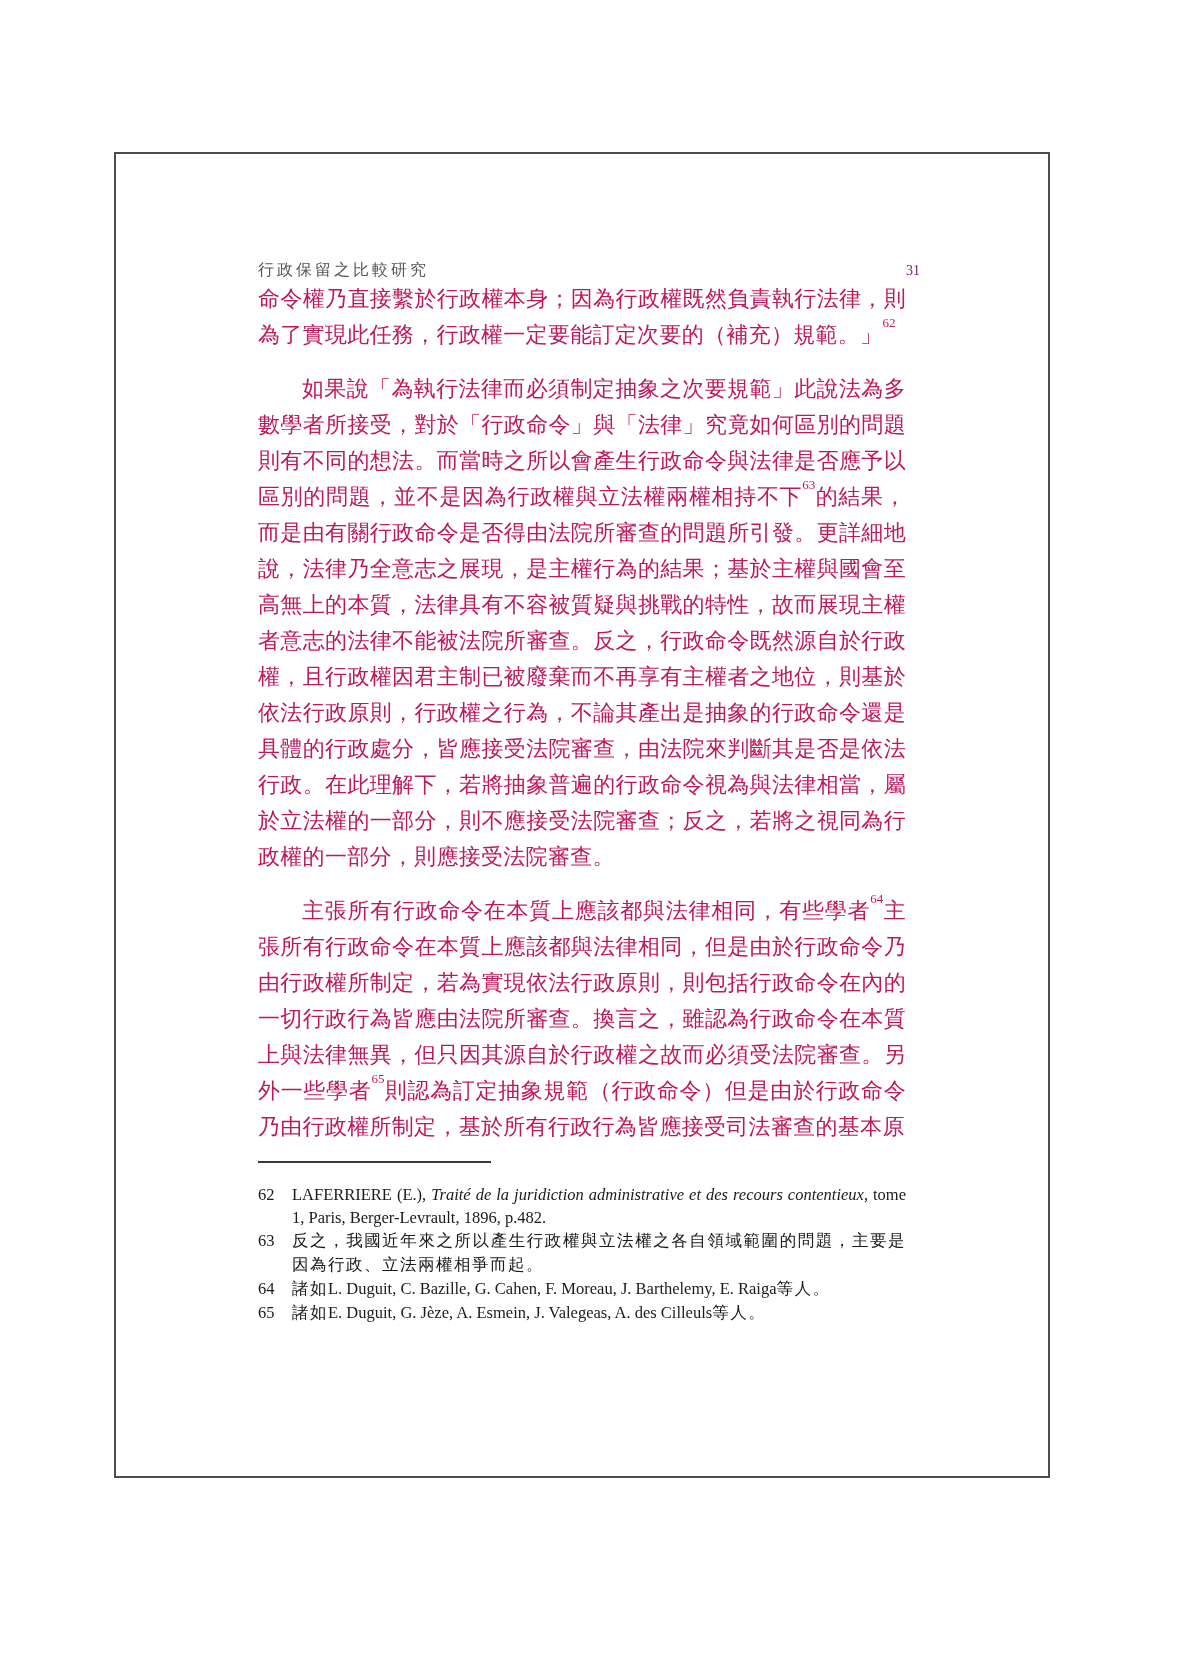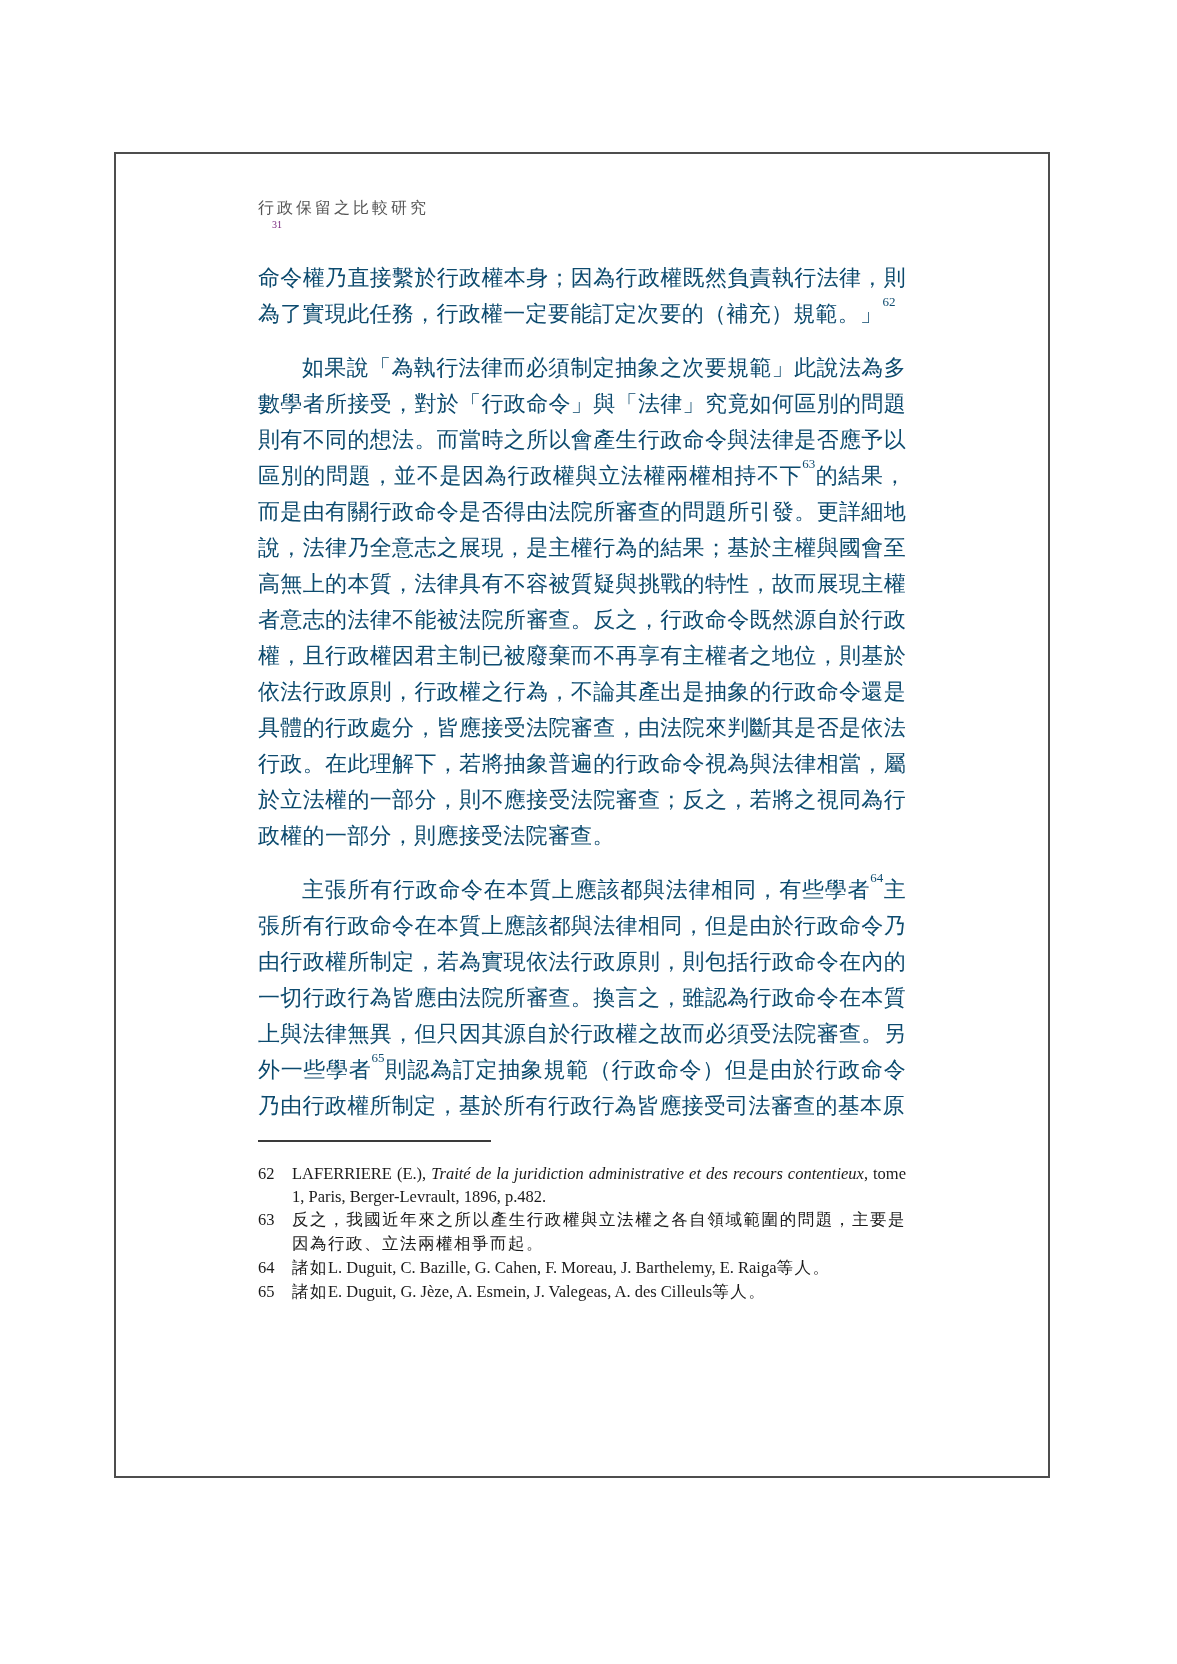--- a/index.html
+++ b/index.html
@@ -27,42 +27,40 @@
     background: #ffffff;
     box-sizing: border-box;
   }
   .content {
     position: absolute;
     left: 142px;
     top: 0;
     width: 648px;
   }
   .header {
-    margin-top: 44px;
+    margin-top: 106px;
     display: flex;
     justify-content: space-between;
-    align-items: flex-start;
-    flex-direction: column;
+    align-items: center;
   }
   .running-title {
     font-size: 16px;
     letter-spacing: 3px;
     color: #555555;
     font-weight: 400;
   }
   .page-number {
     font-family: "Liberation Serif", serif;
-    font-size: 10px;
+    font-size: 14px;
     color: #701a75;
     position: relative;
     right: -14px;
   }
   .body-text {
-    margin-top: 30px;
-    color: #0c4a6e;
+    color: #be185d;
   }
   .body-text p {
     margin: 0;
     font-size: 22px;
     line-height: 36px;
     letter-spacing: 0.3px;
     text-align: justify;
     font-weight: 500;
   }
   .body-text p.indented {

